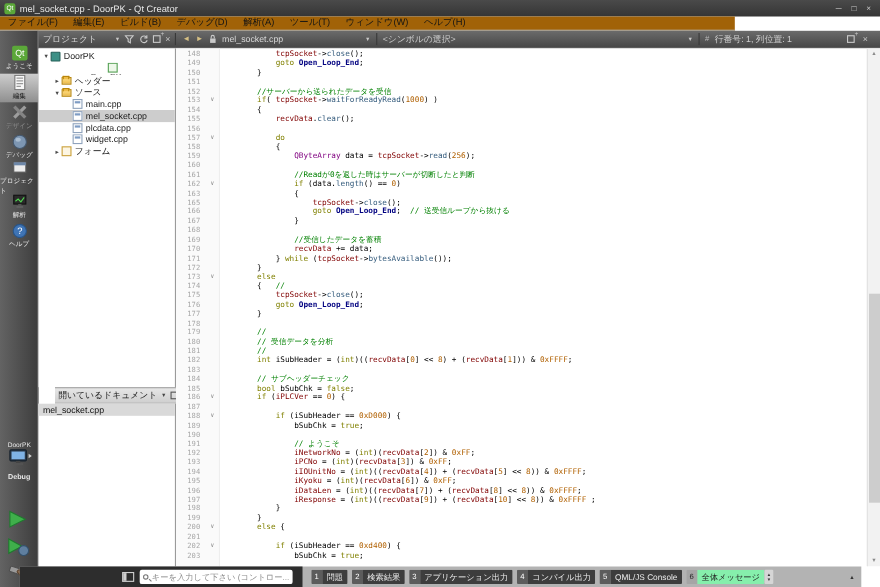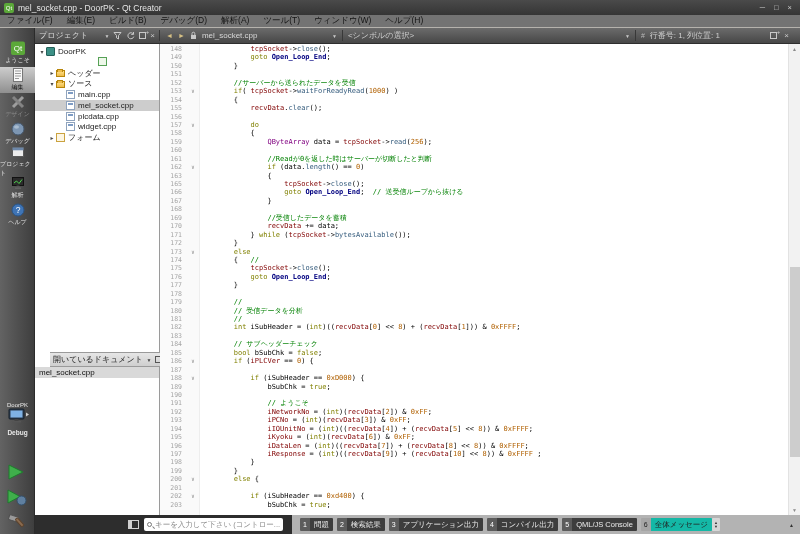--- a/index.html
+++ b/index.html
@@ -7,21 +7,21 @@
   *{box-sizing:border-box;}
 
   
   #titlebar{position:absolute;left:0;top:0;width:800px;height:15px;background:linear-gradient(#4a4a4a,#353535);
     color:#e6e6e6;font-size:8.5px;display:flex;align-items:center;padding:0 4px;gap:4px;}
   .win-ctrls{margin-left:auto;display:flex;gap:9px;color:#c9c9c9;font-size:7.5px;padding-right:4px;}
   .qt-appicon{width:10px;height:10px;border-radius:2px;background:#5ba839;color:#fff;font-size:6px;
     display:flex;align-items:center;justify-content:center;flex:none;}
 
   
-  #menubar{position:absolute;left:0;top:15px;width:800px;height:13px;background:#737373;
+  #menubar{position:absolute;left:0;top:15px;width:668px;height:13px;background:#a16207;
     border-bottom:1px solid #b5b2ad;display:flex;align-items:center;font-size:8.5px;color:#141414;}
   #menubar .mitem{padding:0 7px;height:100%;display:flex;align-items:center;cursor:default;}
 
   
   #toolbar{position:absolute;left:35px;top:28px;width:765px;height:16px;
     background:linear-gradient(#6b6b6b,#474747);border-bottom:1px solid #2e2e2e;
     color:#d8d8d8;font-size:8px;display:flex;align-items:center;}
   .tb-proj{width:125px;flex:none;display:flex;align-items:center;gap:4px;padding:0 4px;border-right:1px solid #383838;}
   .tb-proj .lbl{flex:1;overflow:hidden;white-space:nowrap;}
   .dd{font-size:5px;color:#c9c9c9;}
@@ -95,35 +95,35 @@
   .tk-f{color:var(--tk-function,#355c7d);}
   .tk-l{color:var(--tk-label,#000080);font-weight:bold;}
   .tk-c{color:var(--tk-comment,#008000);}
   .tk-n{color:var(--tk-number,#b06000);}
   .tk-y{color:var(--tk-type,#800080);}
   #escroll{position:absolute;right:0;top:0;width:12px;height:100%;background:#f2f2f2;border-left:1px solid #e2e2e2;}
   #escroll .arr{position:absolute;left:0;width:100%;text-align:center;font-size:5px;color:#8a8a8a;}
   #ethumb{position:absolute;left:1px;top:223px;width:10px;height:190px;background:#cdcdcd;}
 
   
-  #statusbar{position:absolute;left:35px;top:515px;width:765px;height:19px;background:#b3b3b3;display:flex;align-items:center;}
+  #statusbar{position:absolute;left:18px;top:515px;width:765px;height:19px;background:#b3b3b3;display:flex;align-items:center;}
   #sb-left{width:257px;height:19px;flex:none;background:#2d2d2d;display:flex;align-items:center;}
   .sb-toggle{width:11px;height:9px;border:1px solid #d0d0d0;margin-left:93px;position:relative;flex:none;}
   .sb-toggle::after{content:"";position:absolute;left:0;top:0;width:3px;height:100%;background:#d0d0d0;}
   #locator{margin-left:5px;width:139px;height:13px;background:#fff;border-radius:2px;display:flex;align-items:center;
     padding:0 3px;gap:3px;overflow:hidden;}
   .mag{width:5px;height:5px;border:1.3px solid #777;border-radius:50%;position:relative;flex:none;}
   .mag::after{content:"";position:absolute;left:4px;top:4px;width:3px;height:1.3px;background:#777;transform:rotate(45deg);}
   #locator .ph{font-size:7.5px;color:#8a8a8a;white-space:nowrap;}
   #sb-panes{display:flex;align-items:center;gap:4px;margin-left:8px;}
   .pane{display:flex;align-items:stretch;height:13px;border-radius:1px;overflow:hidden;}
   .pane .num{background:#5c5c5c;color:#fff;font-size:7px;padding:0 3px;display:flex;align-items:center;}
   .pane .plabel{background:#3d3d3d;color:#ececec;font-size:7.5px;padding:0 4px;display:flex;align-items:center;white-space:nowrap;}
   .pane.active .num{background:#a5a5a5;color:#222;}
-  .pane.active .plabel{background:#14b8a6;color:#222;}
+  .pane.active .plabel{background:#86efac;color:#222;}
   .updown{height:13px;background:#d6d6d6;border-radius:1px;padding:0 2px;display:flex;flex-direction:column;
     justify-content:center;font-size:4px;line-height:4px;color:#333;}
   .sb-max{margin-left:auto;margin-right:6px;font-size:5px;color:#333;}
 </style>
 </head>
 <body>
 
 <div id="titlebar">
   <span class="qt-appicon">Qt</span>
   <span>mel_socket.cpp - DoorPK - Qt Creator</span>

